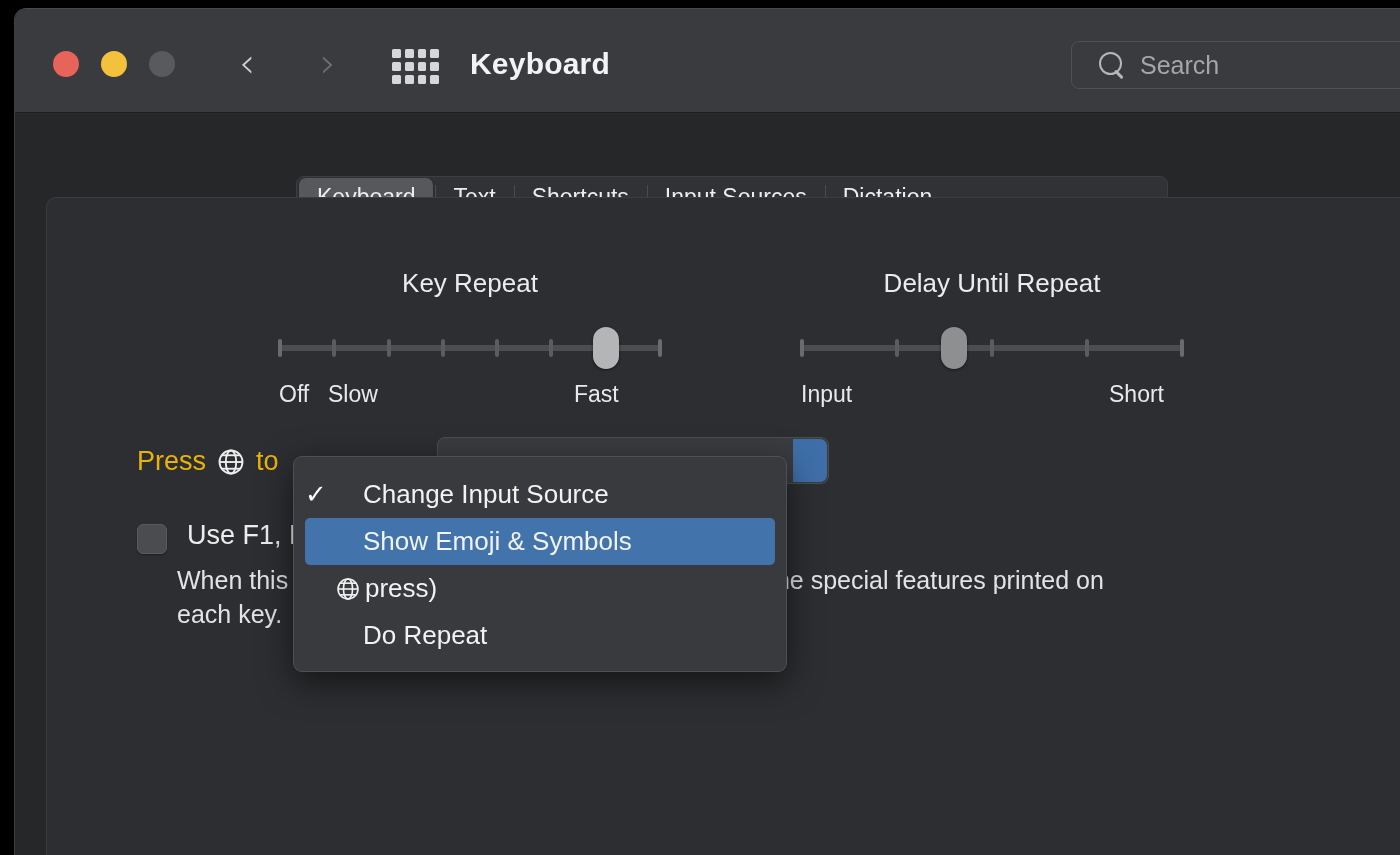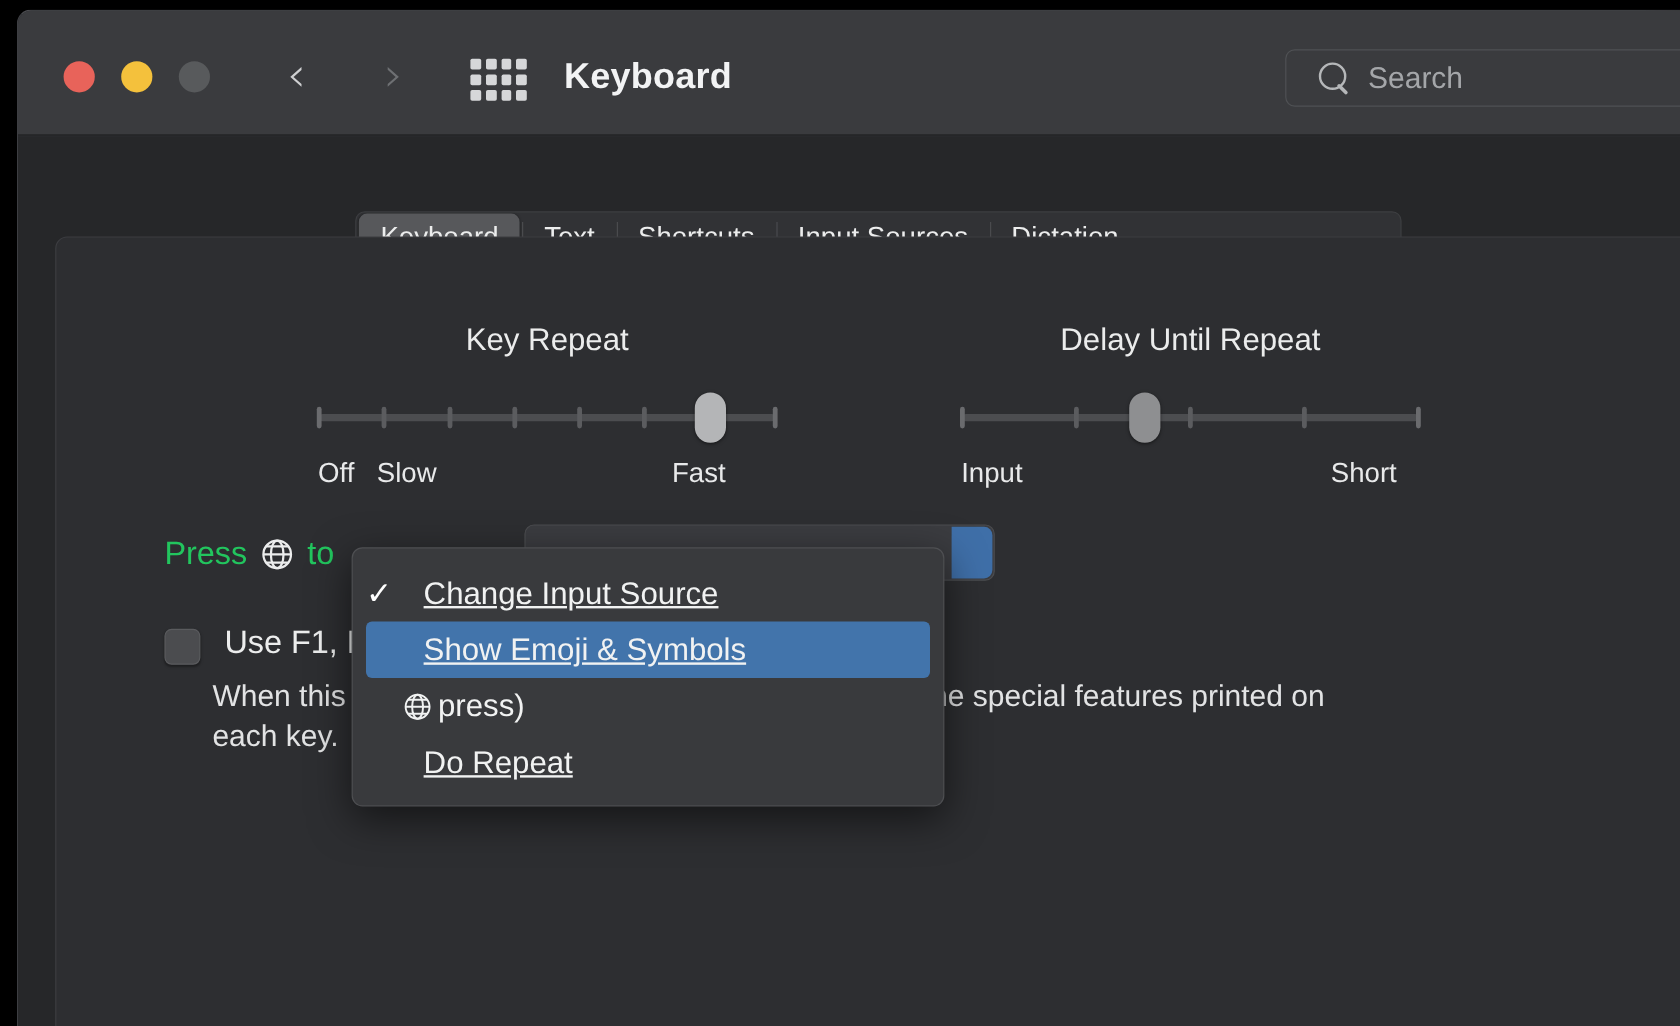--- a/index.html
+++ b/index.html
@@ -110,21 +110,21 @@
   
   .panel{
     position:absolute; left:31px; top:83px; width:1400px; bottom:-10px;
     background:#2d2e31;
     border:1px solid #3c3d40;
     border-radius:10px;
   }
 
   
   .slider-group{ position:absolute; }
-  .slider-group.key{ left:219px; top:70px; width:380px; }
+  .slider-group.key{ left:233px; top:70px; width:380px; }
   .slider-group.delay{ left:755px; top:70px; width:380px; }
   .slider-title{
     font-size:26px; color:#ebecec; text-align:center; margin-bottom:32px;
     white-space:nowrap;
   }
   .track-wrap{ position:relative; height:34px; }
   .track{
     position:absolute; left:0; right:0; top:14px; height:6px;
     background:#4c4d50; border-radius:3px;
   }
@@ -142,21 +142,21 @@
   .thumb.dim{ background:#8e8f91; }
   .endlabels{ position:relative; height:30px; margin-top:16px; }
   .endlabels span{
     position:absolute; font-size:23px; color:#e8e9ea; white-space:nowrap;
   }
 
   
   .press-row{
     position:absolute; left:90px; top:248px;
     display:flex; align-items:center; gap:0;
-    font-size:27px; color:#22c55e; white-space:nowrap;
+    font-size:27px; color:#eab308; white-space:nowrap;
   }
   .globe{
     display:inline-block; width:30px; height:30px; margin:0 10px;
     vertical-align:-5px; color:#eceded;
   }
   .popup-button{
     position:absolute; left:390px; top:239px;
     width:392px; height:47px;
     background:#3b3c40; border:1px solid #4c4d50; border-radius:8px;
   }
@@ -198,21 +198,21 @@
     height:47px; display:flex; align-items:center;
     padding-left:22px; margin:0 11px;
     font-size:26px; color:#f1f2f2; white-space:nowrap;
     border-radius:5px;
   }
   .menu-item .check{
     width:26px; margin-left:-22px; margin-right:0;
     font-size:26px; color:#ffffff; flex:0 0 26px;
     display:inline-block; text-align:left;
   }
-  .menu-item .mlabel{ margin-left:22px;text-decoration:underline; }
+  .menu-item .mlabel{ margin-left:32px; }
   .menu-item.selected{ background:#4274ab; }
   .menu-item .globe-inline{
     display:inline-block; width:26px; height:26px; vertical-align:-4px;
     margin:0 4px;
   }
 </style>
 </head>
 <body>
 
 <div class="window">

